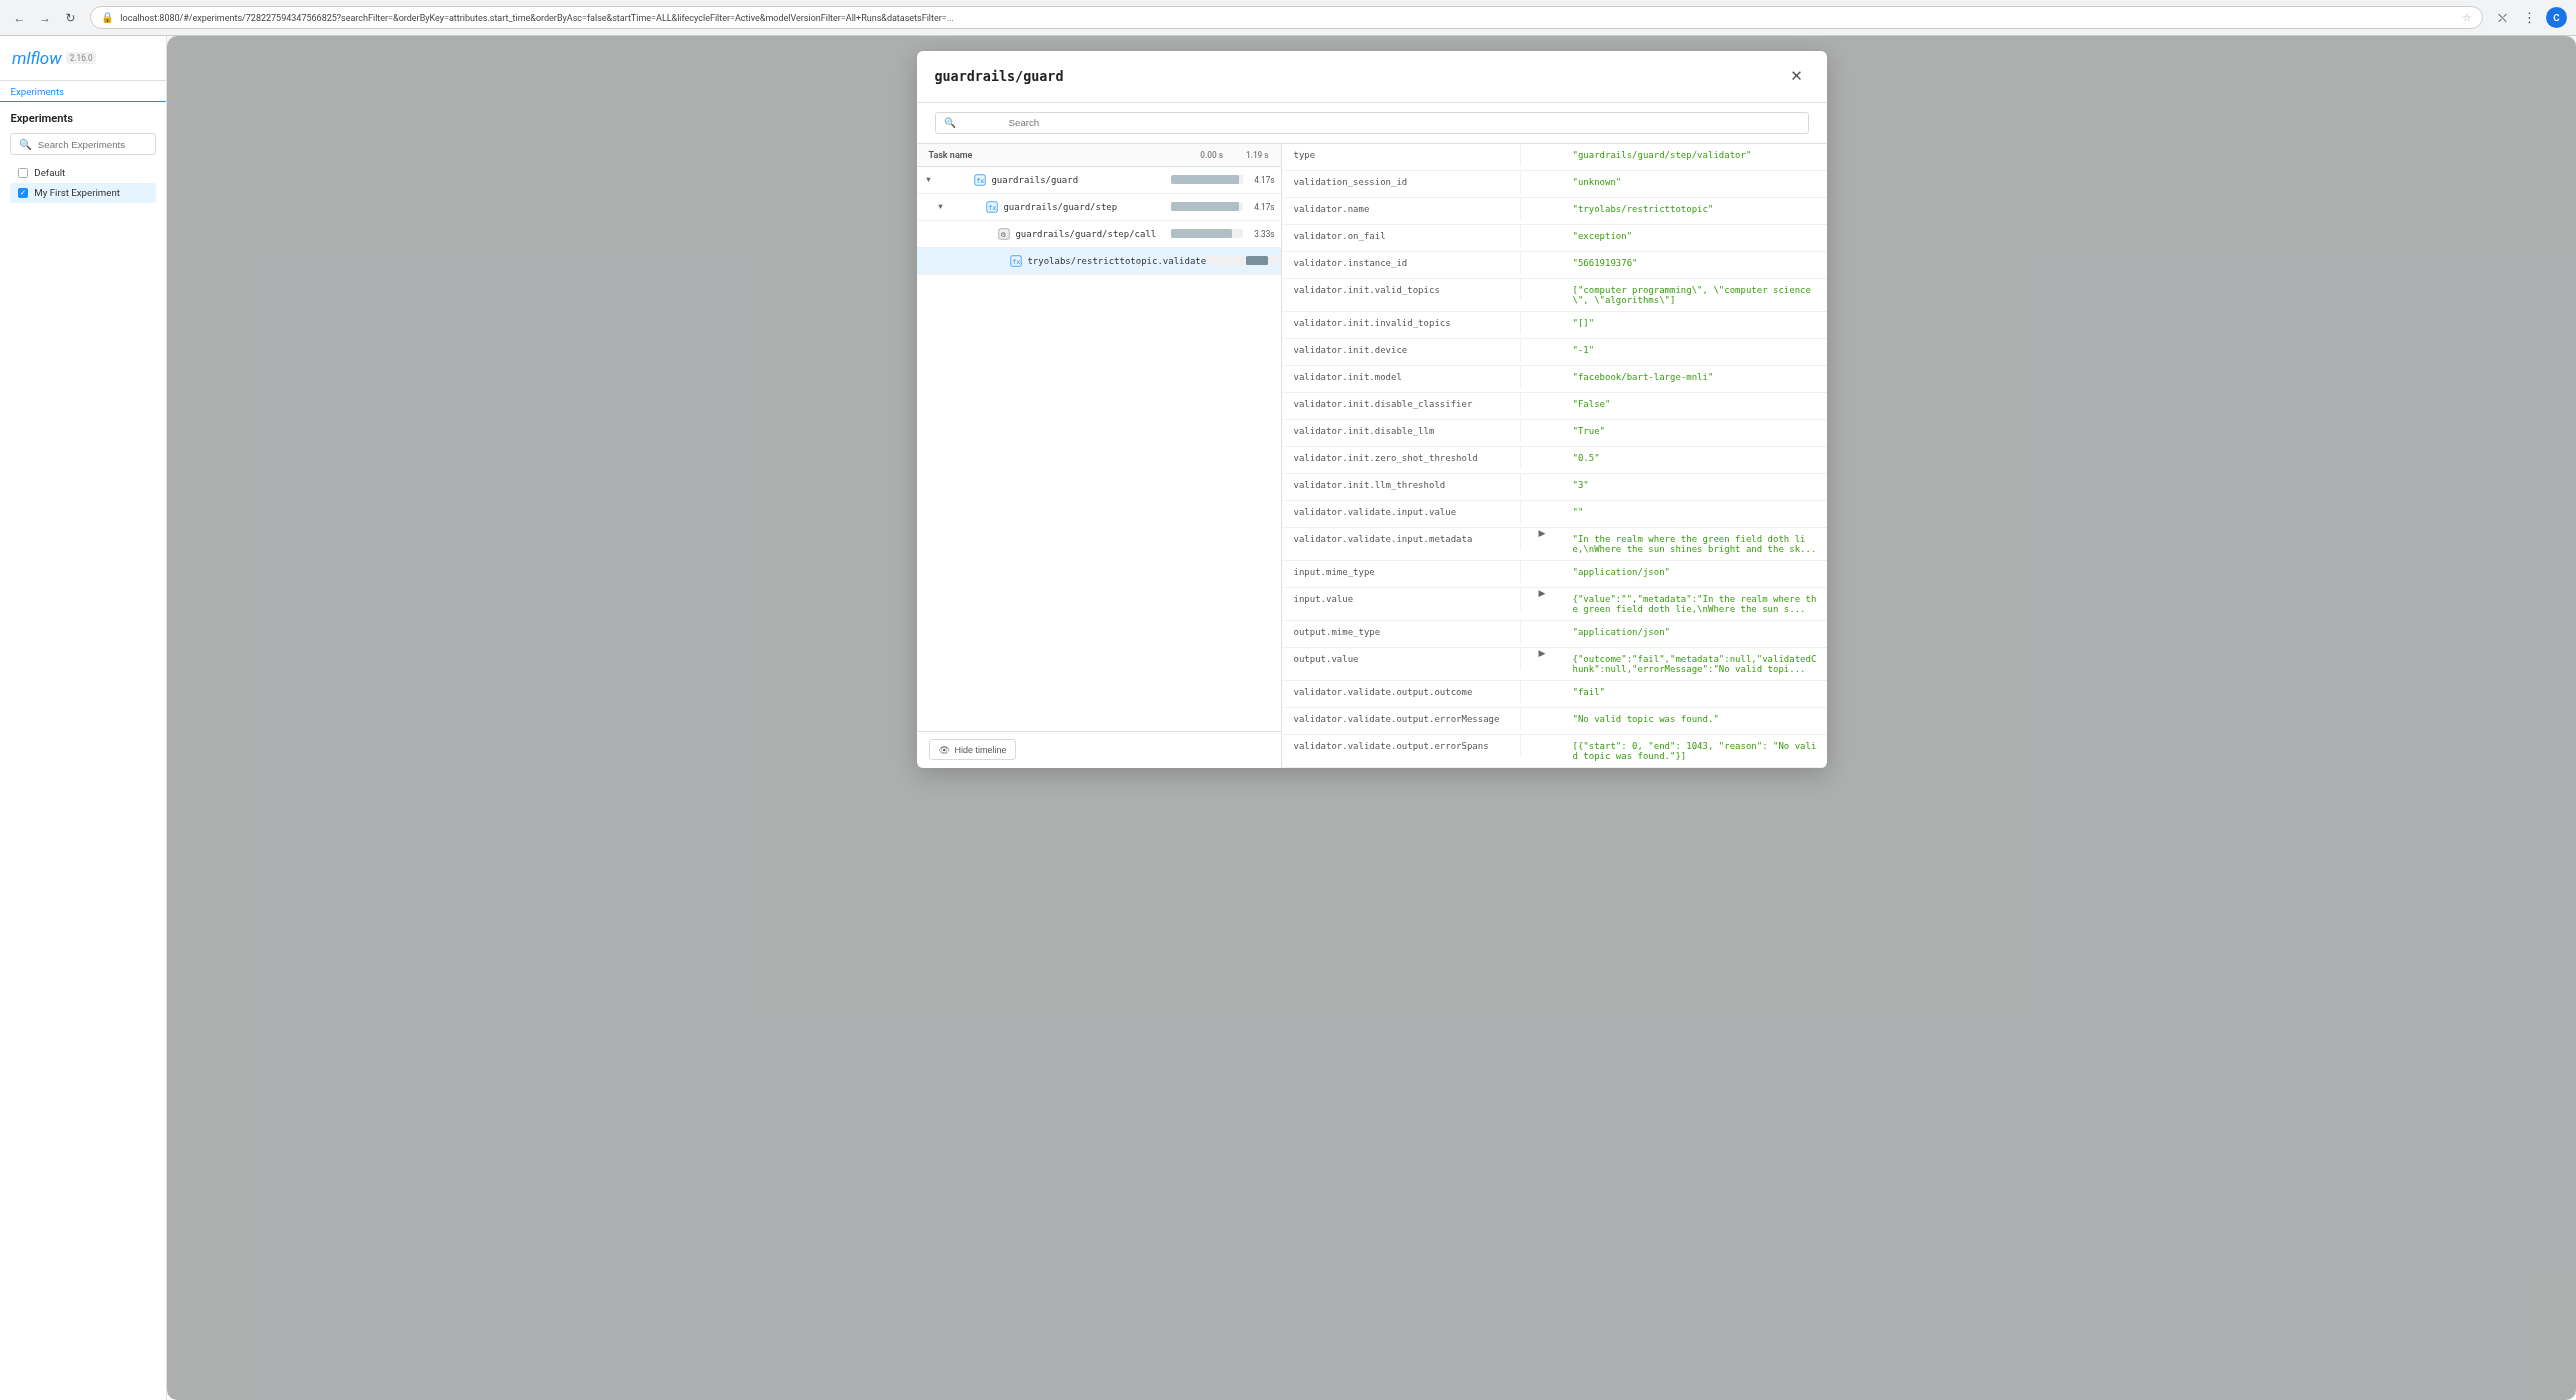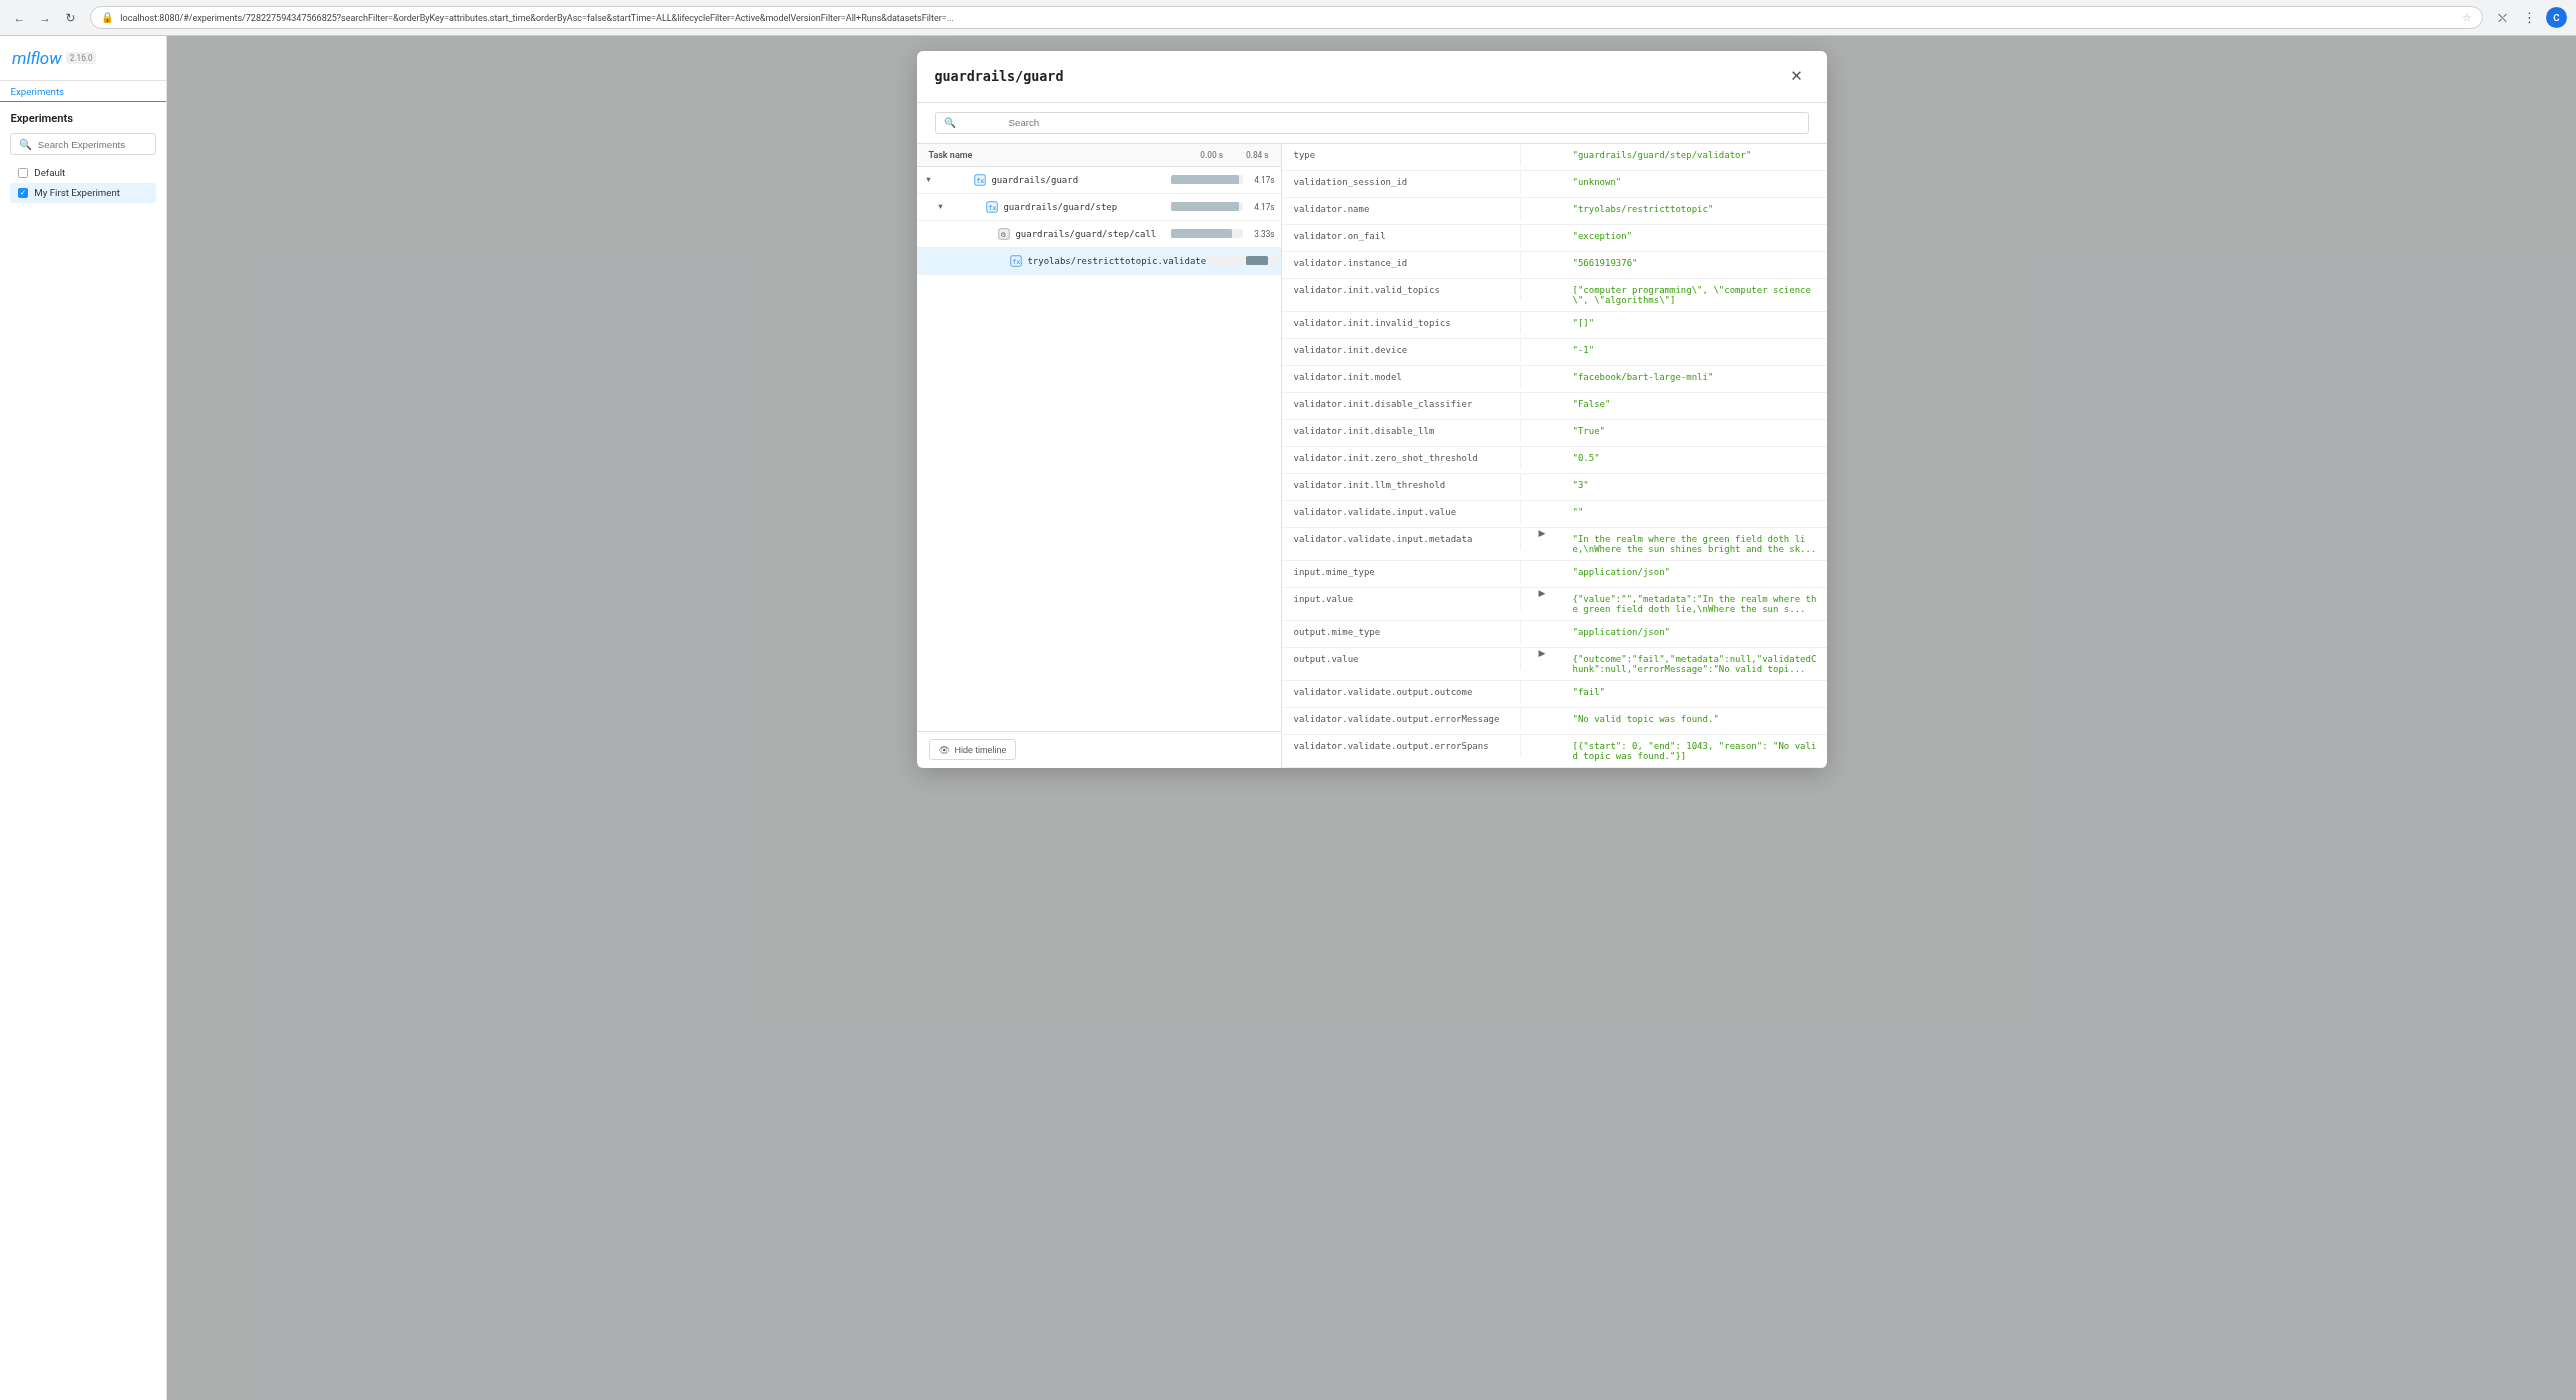--- a/index.html
+++ b/index.html
@@ -35,21 +35,21 @@
     .experiment-item.selected { background: #e6f4ff; }
     .checkbox { width: 10.4px; height: 10.4px; border: 0.7px solid #aaa; border-radius: 1.5px; flex-shrink: 0; background: white; display: flex; align-items: center; justify-content: center; }
     .checkbox.checked { background: #1890ff; border-color: #1890ff; }
     .checkbox.checked::after { content: '✓'; color: white; font-size: 7.5px; }
     .experiment-label { font-size: 9.7px; color: #333; }
 
     
     .main-content { flex: 1; overflow: hidden; position: relative; background: #f8f9fa; }
 
     
-    .modal-overlay { position: absolute; inset: 0; background: rgba(0,0,0,0.3); z-index: 10; display: flex; align-items: flex-start; justify-content: center; padding-top: 15px; }
+    .modal-overlay { position: absolute; inset: 0; background: rgba(0,0,0,0.3); z-index: 10; display: flex; align-items: flex-start; justify-content: center; padding-top: 15px; border-radius: 10px; }
     .modal { background: white; border-radius: 6px; width: 910px; max-width: calc(100% - 30px); max-height: calc(100vh - 60px); display: flex; flex-direction: column; box-shadow: 0 6px 24px rgba(0,0,0,0.2); overflow: hidden; }
     .modal-header { padding: 13.4px 18px; border-bottom: 0.7px solid #e0e0e0; display: flex; align-items: center; justify-content: space-between; flex-shrink: 0; }
     .modal-title { font-size: 13.4px; font-weight: 600; color: #222; font-family: monospace; }
     .modal-close-btn { width: 24px; height: 24px; border: none; background: none; cursor: pointer; display: flex; align-items: center; justify-content: center; border-radius: 3px; font-size: 15px; color: #555; }
 
     
     .modal-search { padding: 9px 18px; border-bottom: 0.7px solid #e0e0e0; flex-shrink: 0; }
     .modal-search-inner { display: flex; align-items: center; border: 0.7px solid #d9d9d9; border-radius: 3px; padding: 4.5px 9px; gap: 6px; }
     .modal-search-inner input { border: none; outline: none; font-size: 9.7px; width: 100%; }
 
@@ -158,21 +158,21 @@
         </div>
 
         <div class="modal-body">
 
           <div class="left-pane">
 
             <div class="task-header">
               <div class="task-header-name">Task name</div>
               <div class="task-header-times">
                 <span class="task-header-time">0.00 s</span>
-                <span class="task-header-time">0.84 s</span>
+                <span class="task-header-time">1.19 s</span>
               </div>
             </div>
 
             <div class="task-list">
 
               <div class="task-row depth-0">
                 <div class="task-expand-btn">▼</div>
                 <div class="task-icon">
                   <svg width="12" height="12" viewBox="0 0 16 16" fill="none" style="font-size:13px">
                     <rect x="1" y="1" width="14" height="14" rx="2" fill="#e8f4fd" stroke="#1890ff" stroke-width="1"></rect>

